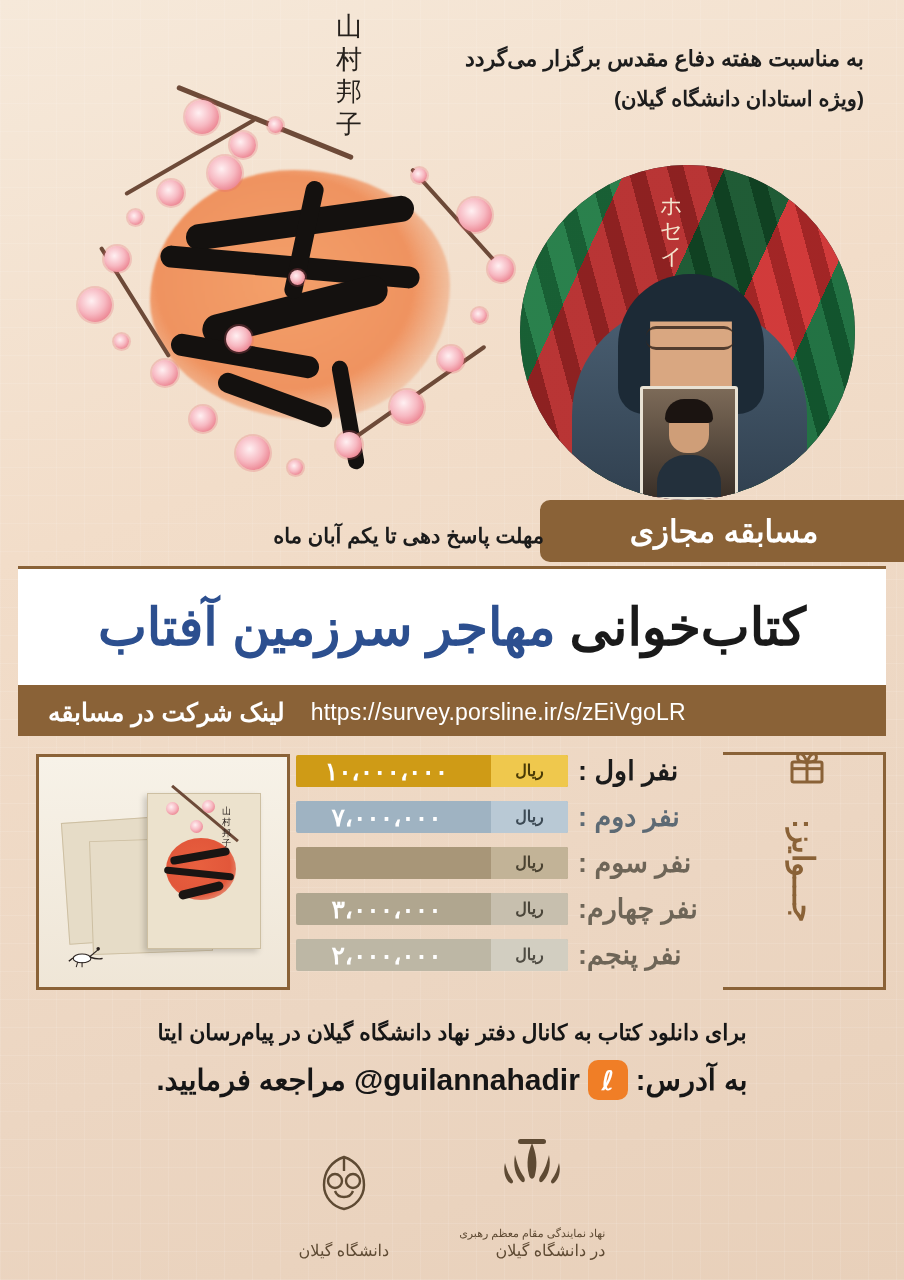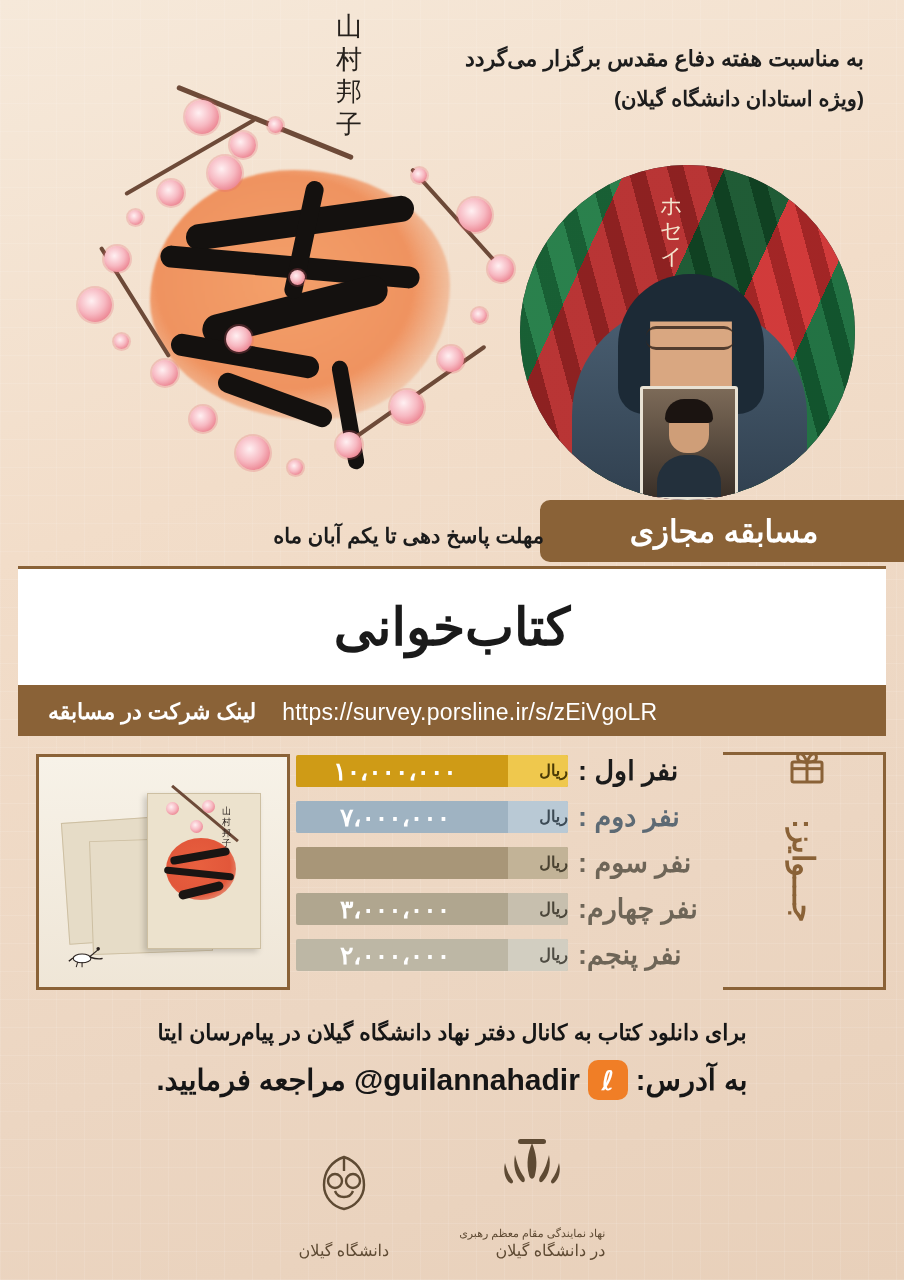--- a/index.html
+++ b/index.html
@@ -285,21 +285,21 @@
     display: flex;
     align-items: center;
     justify-content: flex-start;
     flex-direction: row-reverse;
     gap: 26px;
     padding: 0 30px;
     box-sizing: border-box;
   }
   .link-label {
     color: #ffffff;
-    font-size: 22px;
+    font-size: 25px;
     font-weight: bold;
   }
   .link-url {
     color: #ffffff;
     font-size: 23px;
     font-family: "Liberation Sans", sans-serif;
     direction: ltr;
     letter-spacing: 0.2px;
   }
   
@@ -373,21 +373,22 @@
   }
   .prize-amount {
     flex: 1;
     text-align: center;
     font-size: 25px;
     font-weight: bold;
     color: #ffffff;
     padding-right: 14px;
   }
   .prize-unit {
-    width: 60px;
+    width: 77px;
+    text-align: center;
     font-size: 16px;
     font-weight: bold;
     height: 32px;
     line-height: 32px;
   }
   .rank1 .prize-bar { background: #cf9b16; }
   .rank1 .prize-unit { background: #efc84d; color: #4a3a06; }
   .rank2 .prize-bar { background: #9fb3c2; }
   .rank2 .prize-unit { background: #b9c9d5; color: #3c4a55; }
   .rank3 .prize-bar { background: #a89678; }
@@ -583,20 +584,21 @@
     </div>
   </div>
 
   <div class="ribbon">
     <span>مسابقه مجازی</span>
   </div>
   <div class="deadline">مهلت پاسخ دهی تا یکم آبان ماه</div>
 
   <div class="title-bar">
     <span class="title-main">کتاب‌خوانی</span>
+    <span class="title-accent">مهاجر سرزمین آفتاب</span>
   </div>
 
   <div class="link-row">
     <span class="link-label">لینک شرکت در مسابقه</span>
     <span class="link-url">https://survey.porsline.ir/s/zEiVgoLR</span>
   </div>
 
   <div class="prizes">
 
     <div class="prize-frame">

